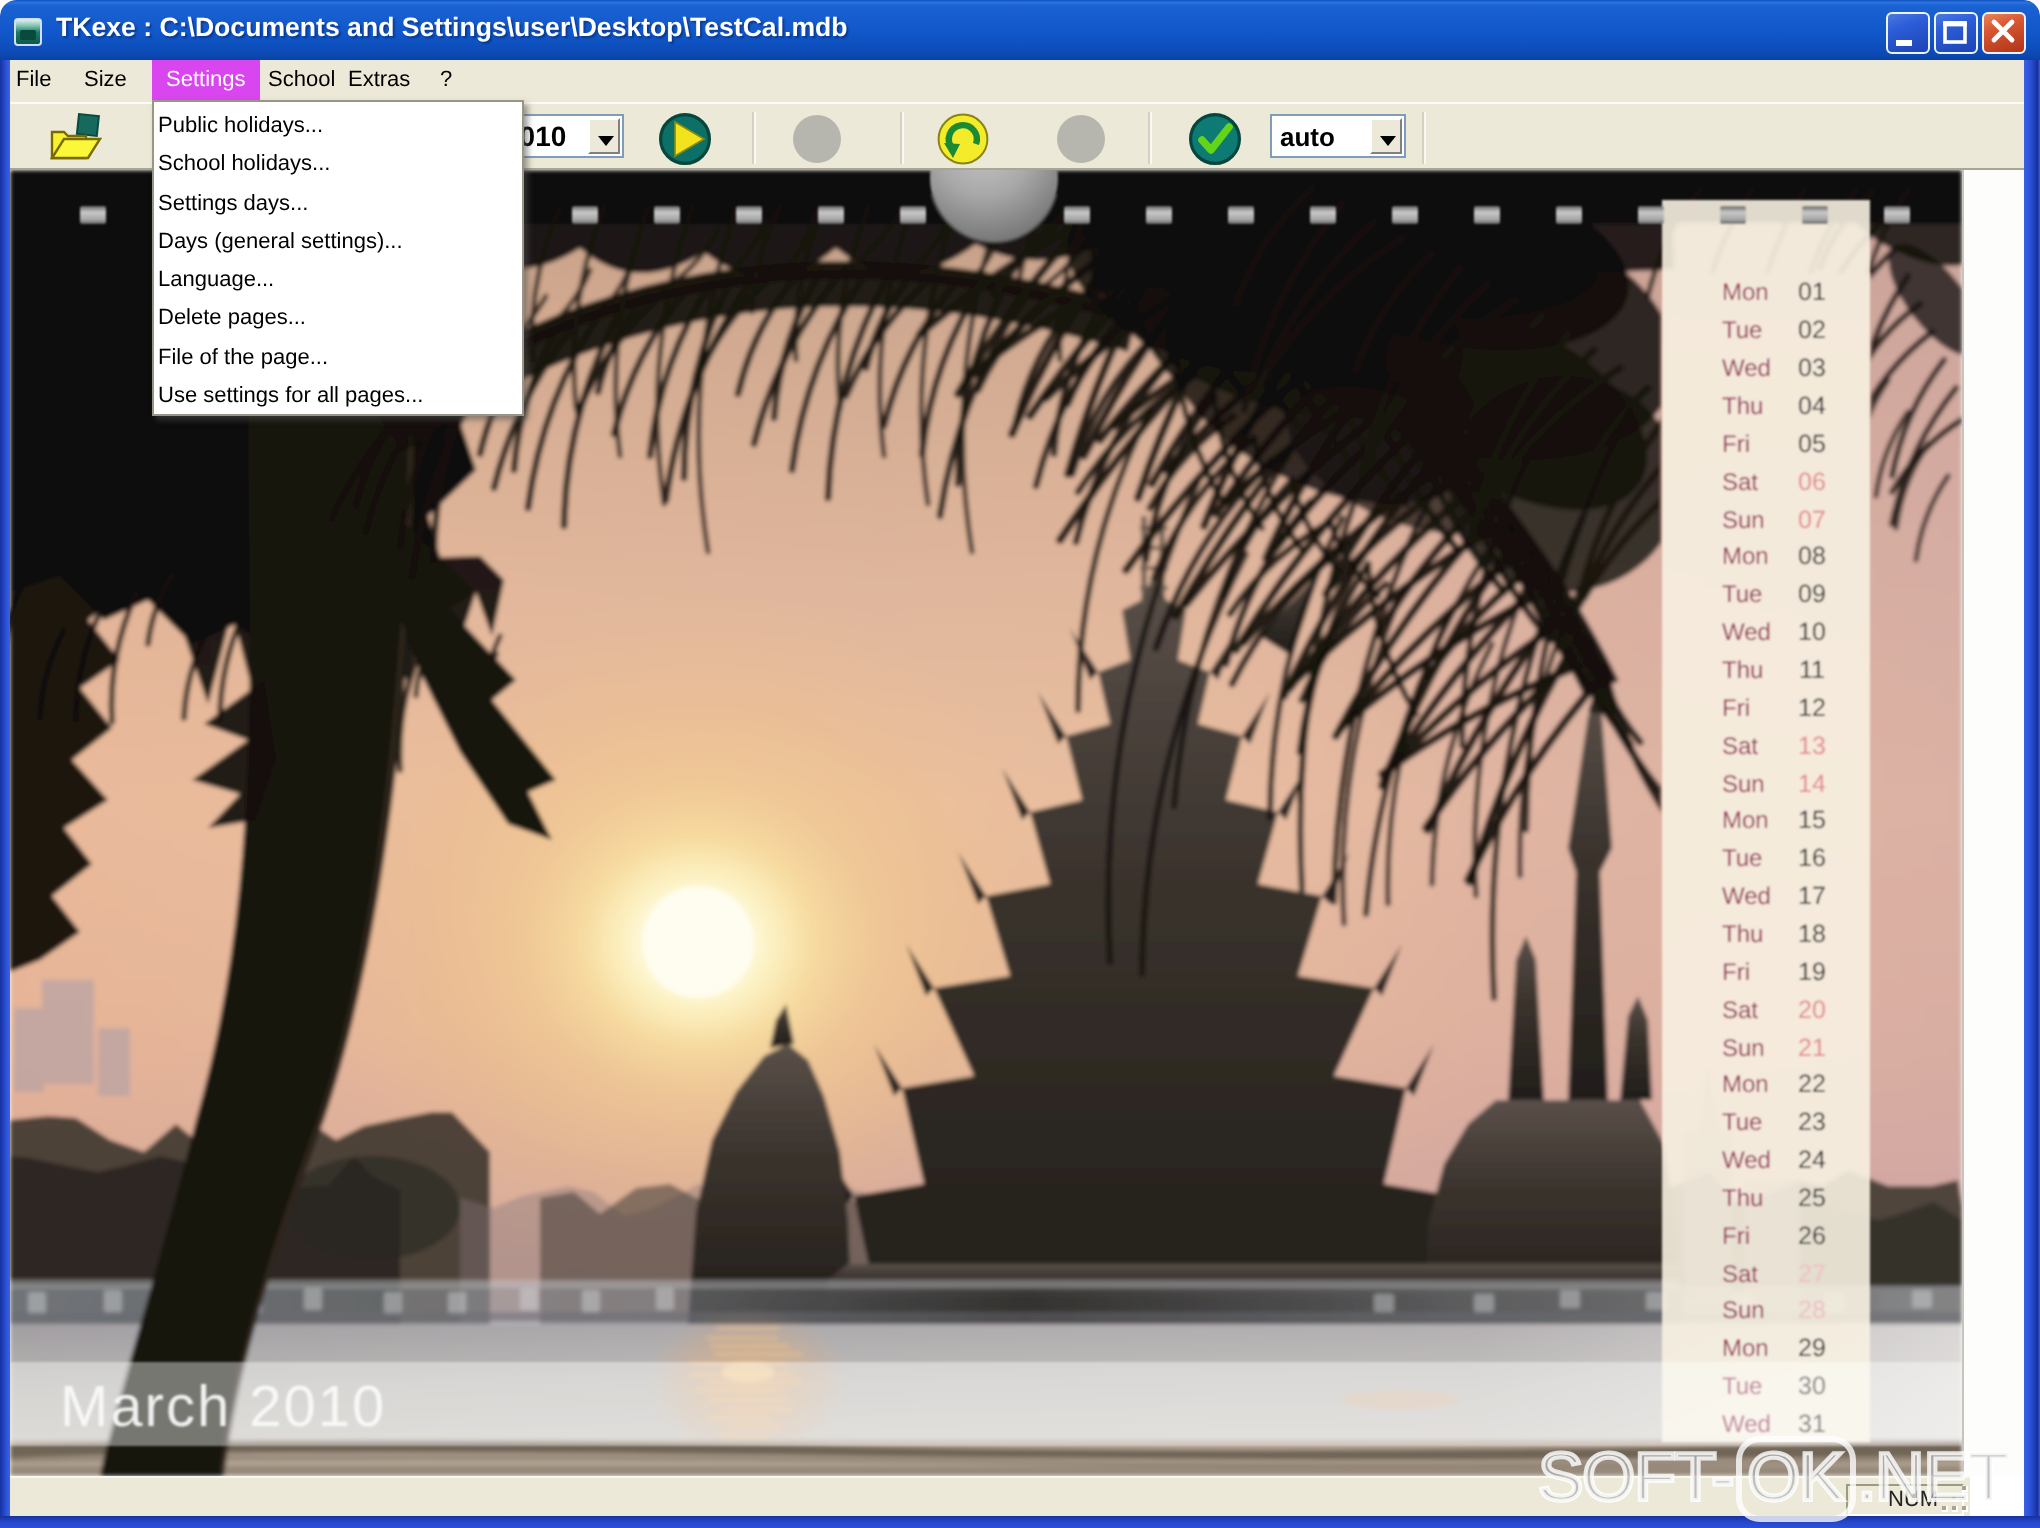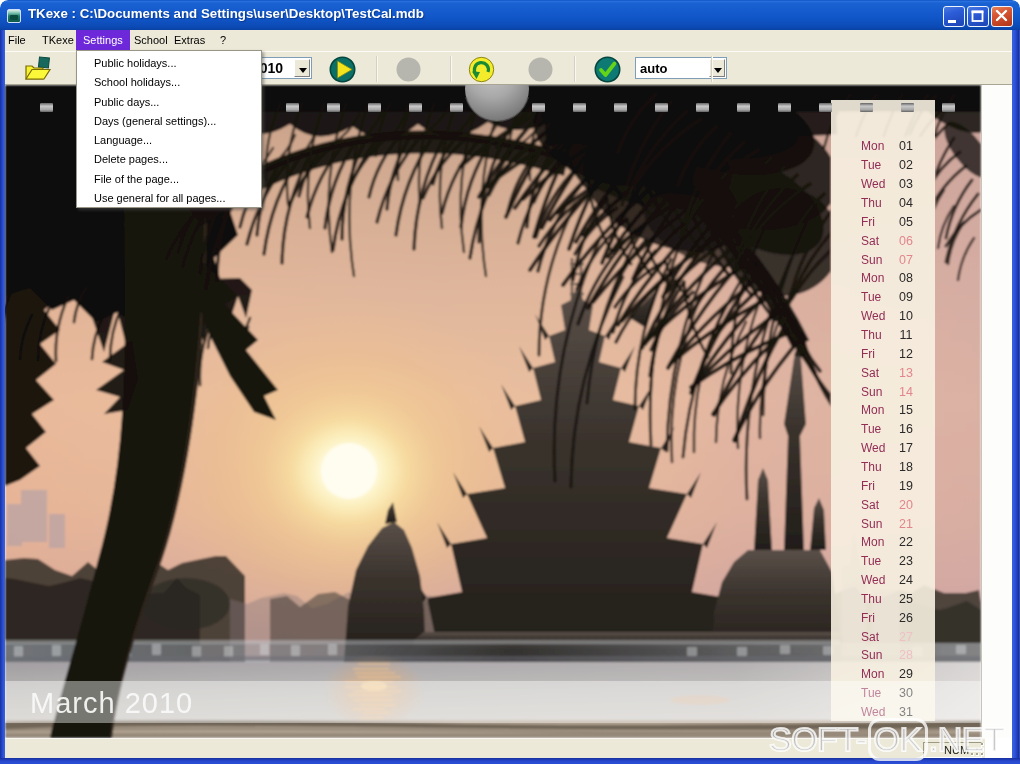--- a/index.html
+++ b/index.html
@@ -10,41 +10,41 @@
  background:linear-gradient(180deg,#dceee8 0%,#7ec2b0 25%,#1f7a68 50%,#0d5a4a 100%);}
 #titlebar .ticon:after{content:"";position:absolute;left:2px;top:5px;width:8px;height:5px;background:#0a4a3c;border-radius:1px}
 #titlebar .ttext{position:absolute;left:28px;top:6px;font-size:13.3px;font-weight:bold;color:#fff;letter-spacing:0px;
  text-shadow:1px 1px 1px rgba(0,30,90,0.5);white-space:nowrap}
 .tbtn{position:absolute;top:6px;width:22px;height:21px;border-radius:3px;border:1px solid #eef4fd;
  font-size:12px;color:#fff;text-align:center;line-height:19px}
 .tbtn.min,.tbtn.max{background:linear-gradient(160deg,#4a7ae0 0%,#2c5cd8 35%,#1c44b4 100%)}
 .tbtn.close{background:linear-gradient(160deg,#e8865c 0%,#d85633 35%,#b03417 100%)}
 #menubar{position:absolute;left:5px;top:30px;width:1007px;height:21px;background:#ece9d8;font-size:11px;color:#000}
 #menubar span{position:absolute;top:0;height:32px;line-height:20px;padding:0 7px}
-#menubar .sel{background:#6d28d9;color:#fff}
+#menubar .sel{background:#d946ef;color:#fff}
 #toolbar{position:absolute;left:5px;top:51px;width:1007px;height:34px;background:#ece9d8;
  border-top:1px solid #fcfbf6;border-bottom:1px solid #a9a593}
 .tsep{position:absolute;top:4px;height:26px;width:2px;border-left:1px solid #d4d0c2;border-right:1px solid #f9f8f2}
 .combo{position:absolute;height:22px;background:#fff;border:1px solid #7f9db9;font-size:12px;font-weight:bold}
 .combo .cb{position:absolute;right:1px;top:1px;bottom:1px;width:16px;background:#ece9d8;
  border:1px solid #fff;border-right-color:#808080;border-bottom-color:#808080;font-weight:normal}
 .combo .cb:after{content:"";position:absolute;left:4px;top:8px;border:4px solid transparent;border-top:5px solid #000}
 .combo .ct{position:absolute;left:4px;top:3px}
 #openfolder{position:absolute;left:17px;top:4px}
 #statusbar{position:absolute;left:5px;top:738px;width:980px;height:20px;background:#ece9d8;border-top:1px solid #f8f7f1}
 #numbox{position:absolute;left:918px;top:3px;width:59px;height:16px;border:1px solid #9d9a84;border-right-color:#fff;border-bottom-color:#fff;
  font-size:11px;color:#222;padding:1px 0 0 20px}
 #grip{position:absolute;right:0px;top:4px;width:14px;height:14px}
 #bleft{position:absolute;left:0;top:30px;width:5px;height:728px;background:linear-gradient(90deg,#16309e,#2b51d8 60%,#3c62e2)}
 #bright{position:absolute;left:1012px;top:30px;width:8px;height:728px;background:linear-gradient(90deg,#3c62e2,#2b51d8 40%,#16309e 85%,#4762c8)}
 #bbottom{position:absolute;left:0;top:758px;width:1020px;height:6px;background:linear-gradient(180deg,#16309e,#2747cc 50%,#2b51d8)}
 #gutter{position:absolute;left:981px;top:85px;width:31px;height:653px;background:#fdfdfc;border-left:1px solid #c8c4bb}
 #dropdown{position:absolute;left:76px;top:50px;width:186px;height:158px;background:#fff;border:1px solid #999688;
  box-shadow:2px 2px 3px rgba(80,80,80,0.55);font-size:11px;color:#000;padding-top:3px;z-index:50}
-#dropdown div{height:19.3px;line-height:19.3px;padding-left:17px;white-space:nowrap}
+#dropdown div{height:19.3px;line-height:19.3px;padding-left:2px;white-space:nowrap}
 #wm{position:absolute;left:769px;top:718px;z-index:60;font-size:34px;letter-spacing:-0.5px;
  color:rgba(178,178,178,0.75);-webkit-text-stroke:2px rgba(255,255,255,0.8);white-space:nowrap}
 #wm .okbox{display:inline-block;border:3.5px solid rgba(255,255,255,0.78);border-radius:12px;padding:0 3px;margin:0 1px;line-height:37px}
 .cicon{position:absolute;top:4px}
 </style></head><body>
 <div id="win">
  <div id="photo-bg" style="position:absolute;left:5px;top:85px;width:1007px;height:653px;background:#fff"></div>
  <svg style="position:absolute;left:5px;top:85px" width="976" height="653" viewBox="5 85 976 653">
       <defs>
 <linearGradient id="skyV" x1="0" y1="0" x2="0" y2="1">
@@ -580,21 +580,21 @@
           <rect x="4.5" y="4.5" width="10" height="9.5" fill="none" stroke="#fff" stroke-width="1.8"></rect>
           <rect x="3.6" y="3.6" width="11.8" height="2.6" fill="#fff"></rect>
         </svg></div>
   <div class="tbtn close" style="left:991px">
    <svg width="20" height="19">
           <path d="M5,4 L14,13 M14,4 L5,13" stroke="#fff" stroke-width="2.4" stroke-linecap="round"></path>
         </svg></div>
  </div>
  <div id="menubar">
   <span style="left:-4px">File</span>
-  <span style="left:30px">TKexe</span>
+  <span style="left:30px">Size</span>
   <span class="sel" style="left:71px">Settings</span>
   <span style="left:122px">School</span>
   <span style="left:162px">Extras</span>
   <span style="left:208px">?</span>
  </div>
  <div id="toolbar">
   <svg id="openfolder" width="30" height="27" viewBox="0 0 30 27">
     <rect x="17" y="1.5" width="10" height="10" fill="#16695c" stroke="#0a4a40" stroke-width="1" transform="rotate(6 22 6)"></rect>
     <path d="M4,10 L4,23 L21,23 L21,12 L12,12 L10,10 Z" fill="#f6f232" stroke="#7a6a00" stroke-width="1.2"></path>
     <path d="M4,23 L10,13.5 L28,13.5 L22,23 Z" fill="#fbf83a" stroke="#7a6a00" stroke-width="1.2"></path>
@@ -618,35 +618,35 @@
     <polygon points="-9.5,2 -1.5,2.5 -5,9.5" fill="#1a8a34"></polygon>
   </svg>
   <svg class="cicon" style="left:522px" width="27" height="27" viewBox="-13.5 -13.5 27 27">
     <circle r="12" fill="#b6b6ae"></circle>
   </svg>
   <div class="tsep" style="left:569px"></div>
   <svg class="cicon" style="left:589px" width="27" height="27" viewBox="-13.5 -13.5 27 27">
     <circle r="12.2" fill="#0d7a74" stroke="#05463e" stroke-width="1.6"></circle>
     <path d="M-6.5,0.5 L-2,5.5 L7,-6" stroke="#63d418" stroke-width="3.8" fill="none" stroke-linecap="round" stroke-linejoin="round"></path>
   </svg>
-  <div class="combo" style="left:630px;top:5px;width:92px">
+  <div class="combo" style="left:630px;top:5px;width:68px">
     <span class="ct" style="font-size:13px;top:2.5px">auto</span>
         <span class="cb"></span>
   </div>
   <div class="tsep" style="left:706px"></div>
  </div>
  <div id="dropdown">
   <div>Public holidays...</div>
   <div>School holidays...</div>
-  <div>Public days...</div>
+  <div>Settings days...</div>
   <div>Days (general settings)...</div>
   <div>Language...</div>
   <div>Delete pages...</div>
   <div>File of the page...</div>
-  <div>Use general for all pages...</div>
+  <div>Use settings for all pages...</div>
  </div>
  <div id="statusbar">
   <div id="numbox">NUM</div>
   <svg id="grip" width="14" height="14">
    <g fill="#fff">
           <rect x="10" y="10" width="3" height="3"></rect>
           <rect x="10" y="5" width="3" height="3"></rect>
           <rect x="5" y="10" width="3" height="3"></rect>
           <rect x="10" y="0" width="3" height="3"></rect>
           <rect x="5" y="5" width="3" height="3"></rect>

